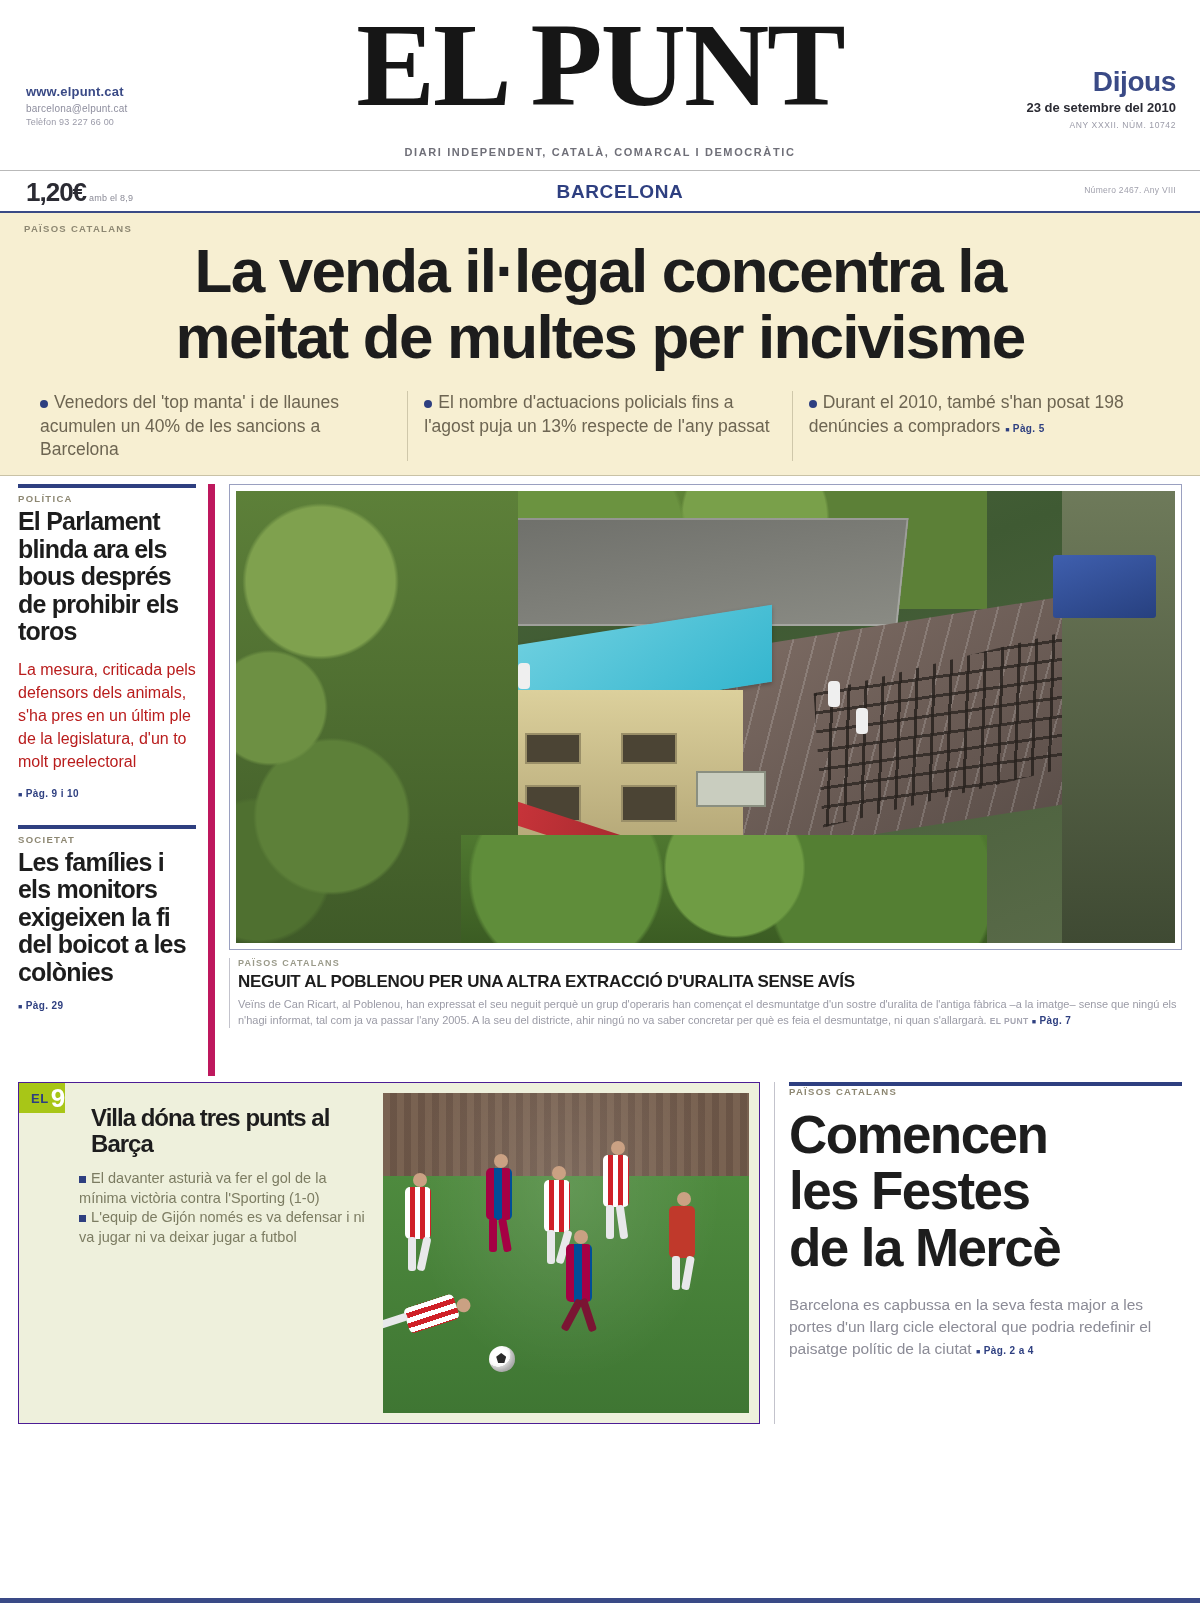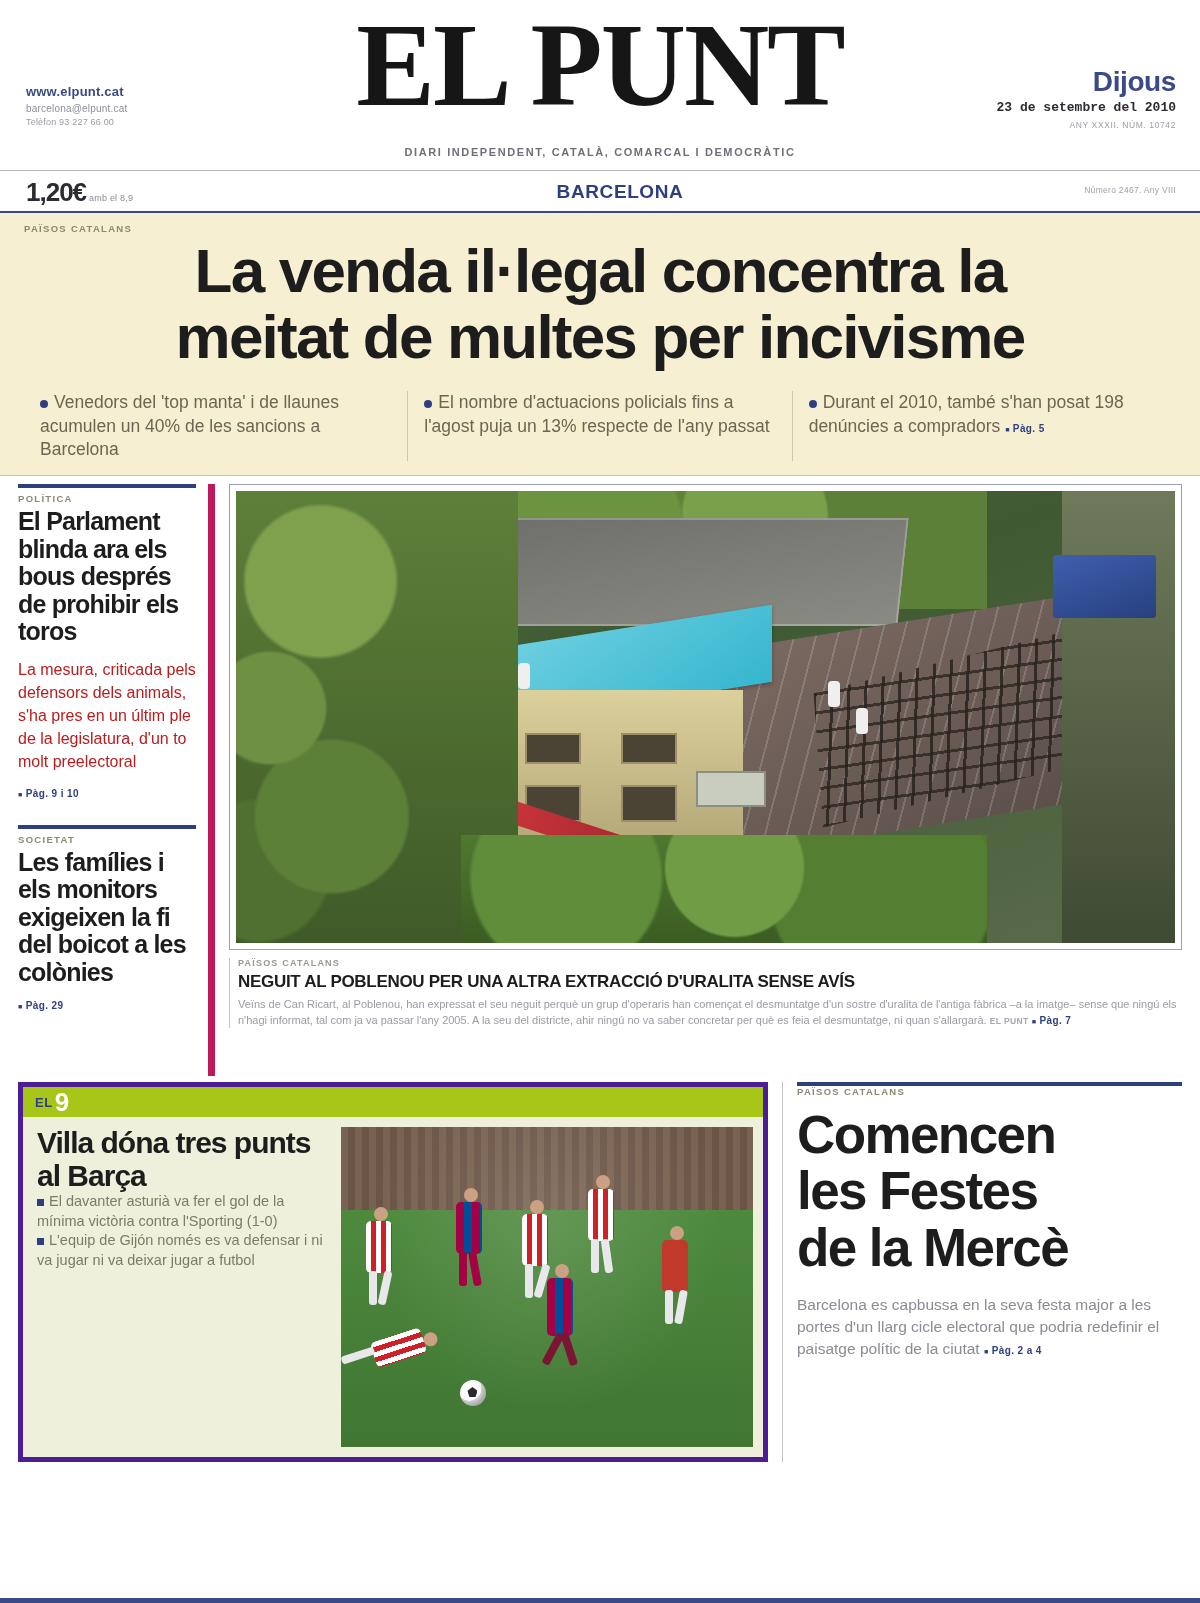--- a/index.html
+++ b/index.html
@@ -18,21 +18,21 @@
     position:absolute;left:0;right:0;top:6px;text-align:center;
     font-family:"Liberation Serif",serif;font-weight:bold;
     font-size:118px;line-height:1.02;color:#161616;letter-spacing:-2px;
   }
   .mh-sub{
     position:absolute;left:0;right:0;top:146px;text-align:center;
     font-size:11px;color:#6f6f78;letter-spacing:1.6px;font-weight:600;
   }
   .mh-right{position:absolute;right:24px;top:66px;text-align:right;}
   .mh-day{font-size:28px;font-weight:bold;color:#3a4a86;letter-spacing:-.4px;}
-  .mh-date{font-size:13px;font-weight:bold;color:#2b2b33;margin-top:2px;font-family:Liberation Mono, monospace;}
+  .mh-date{font-size:13px;font-weight:bold;color:#2b2b33;margin-top:2px;}
   .mh-issue{font-size:8.5px;color:#9b9ba8;margin-top:5px;letter-spacing:.6px;}
   
   .pricebar{position:relative;height:40px;border-bottom:2px solid #3a4a86;}
   .price{position:absolute;left:26px;top:6px;font-size:26px;font-weight:bold;color:#2b2b33;letter-spacing:-1px;}
   .price .vat{font-size:9px;font-weight:normal;color:#8a8a96;letter-spacing:.2px;margin-left:3px;}
   .edition{
     position:absolute;left:0;right:0;top:10px;text-align:center;
     font-size:19px;font-weight:bold;color:#2e3f80;letter-spacing:.6px;padding-left:40px;
   }
   .numbering{position:absolute;right:24px;top:14px;font-size:8.5px;color:#a0a0ac;letter-spacing:.3px;}
@@ -117,27 +117,27 @@
     background:linear-gradient(180deg,#6e7a5a,#3f4a33);}
   
   .caption-wrap{border-left:1px solid #c3c3cc;margin-top:8px;padding-left:8px;}
   .cap-kicker{font-size:9px;font-weight:bold;color:#9a9a8a;letter-spacing:1.2px;}
   .cap-title{font-size:17px;font-weight:bold;color:#1d1d1d;margin-top:4px;letter-spacing:-.3px;}
   .cap-body{font-size:11px;line-height:1.42;color:#9b9ba6;margin-top:5px;}
   .cap-body .pag{display:inline;}
   .credit{font-size:8.5px;color:#a6a6b2;font-weight:bold;letter-spacing:.4px;}
   
   .bottom{display:flex;padding:6px 18px 10px 18px;height:auto;}
-  .sports{width:740px;flex:none;background:#eef0dc;border:5px solid #4c1d95;display:flex;flex-direction:column;}
+  .sports{width:740px;flex:none;background:#eef0dc;border:1px solid #4c1d95;display:flex;flex-direction:row;}
   .el9{background:#a8c617;height:30px;display:flex;align-items:center;padding-left:12px;}
   .el9 .el{font-size:13px;font-weight:bold;color:#2e3f80;letter-spacing:.5px;}
   .el9 .nine{font-size:26px;font-weight:bold;color:#ffffff;margin-left:2px;line-height:1;}
   .sports-inner{display:flex;flex:1;padding:10px 0 0 0;}
   .sp-text{width:290px;flex:none;padding:0 14px;}
-  .sp-text h2{margin:0;font-size:30px;line-height:1.08;font-weight:bold;color:#1d1d1d;letter-spacing:-1px;}
+  .sp-text h2{margin:12px;font-size:24px;line-height:1.08;font-weight:bold;color:#1d1d1d;letter-spacing:-1px;}
   .sp-bul{font-size:14.5px;line-height:1.36;color:#7c7c62;margin-top:0;}
   .sp-bul .sq{display:inline-block;width:7px;height:7px;background:#2e3f80;margin-right:5px;vertical-align:middle;}
   .sp-photo{flex:1;margin:0 10px 10px 0;position:relative;overflow:hidden;background:#2f5530;min-height:320px;}
   .sf-pitch{position:absolute;inset:0;background:linear-gradient(180deg,#6f5a4a 0 26%,#4e8a3e 26%,#3f7633 100%);}
   .sf-stand{position:absolute;left:0;right:0;top:0;height:26%;
     background:repeating-linear-gradient(90deg,#7a6352 0 7px,#6a5446 7px 14px);opacity:.9;}
   .sf-blur{position:absolute;inset:0;background:radial-gradient(ellipse at 50% 30%,rgba(255,255,255,.12),transparent 60%);}
   .player{position:absolute;}
   .p-body{position:absolute;width:26px;height:52px;border-radius:5px;}
   .p-head{position:absolute;width:14px;height:14px;border-radius:50%;background:#caa183;}

